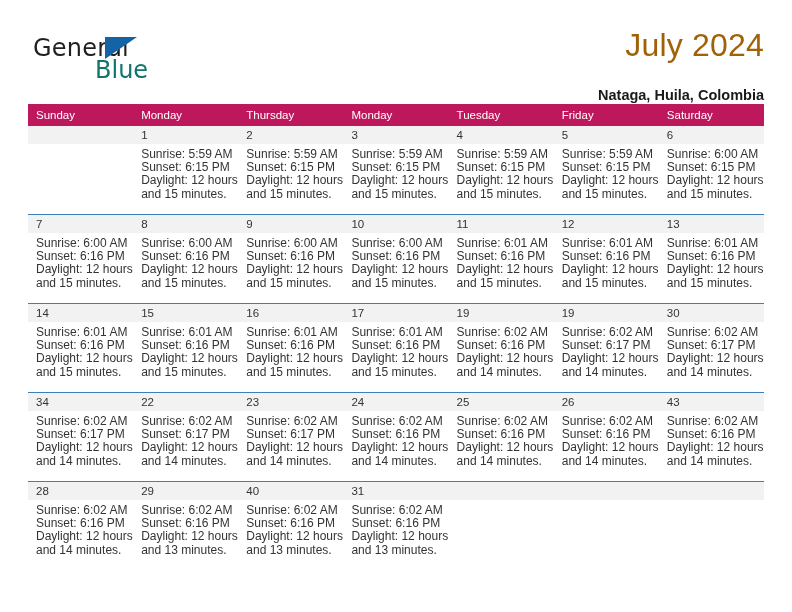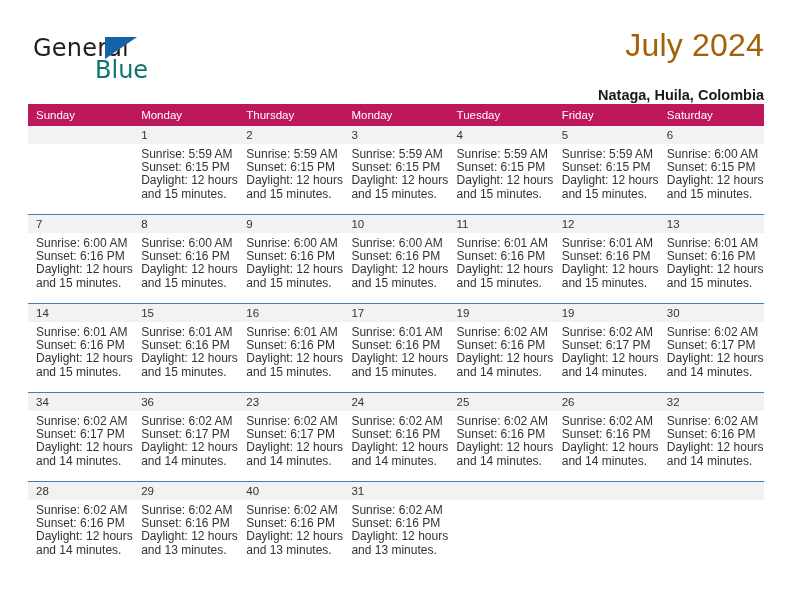--- a/index.html
+++ b/index.html
@@ -429,21 +429,21 @@
             <div class="lines">
               <div>Sunrise: 6:02 AM</div>
               <div>Sunset: 6:17 PM</div>
               <div>Daylight: 12 hours</div>
               <div>and 14 minutes.</div>
             </div>
           </div>
         </td>
         <td>
           <div class="cell-inner">
-            <div class="daynum-band">36</div>
+            <div class="daynum-band">22</div>
             <div class="lines">
               <div>Sunrise: 6:02 AM</div>
               <div>Sunset: 6:17 PM</div>
               <div>Daylight: 12 hours</div>
               <div>and 14 minutes.</div>
             </div>
           </div>
         </td>
         <td>
           <div class="cell-inner">
@@ -484,21 +484,21 @@
             <div class="lines">
               <div>Sunrise: 6:02 AM</div>
               <div>Sunset: 6:16 PM</div>
               <div>Daylight: 12 hours</div>
               <div>and 14 minutes.</div>
             </div>
           </div>
         </td>
         <td>
           <div class="cell-inner">
-            <div class="daynum-band">32</div>
+            <div class="daynum-band">43</div>
             <div class="lines">
               <div>Sunrise: 6:02 AM</div>
               <div>Sunset: 6:16 PM</div>
               <div>Daylight: 12 hours</div>
               <div>and 14 minutes.</div>
             </div>
           </div>
         </td>
       </tr>
 

